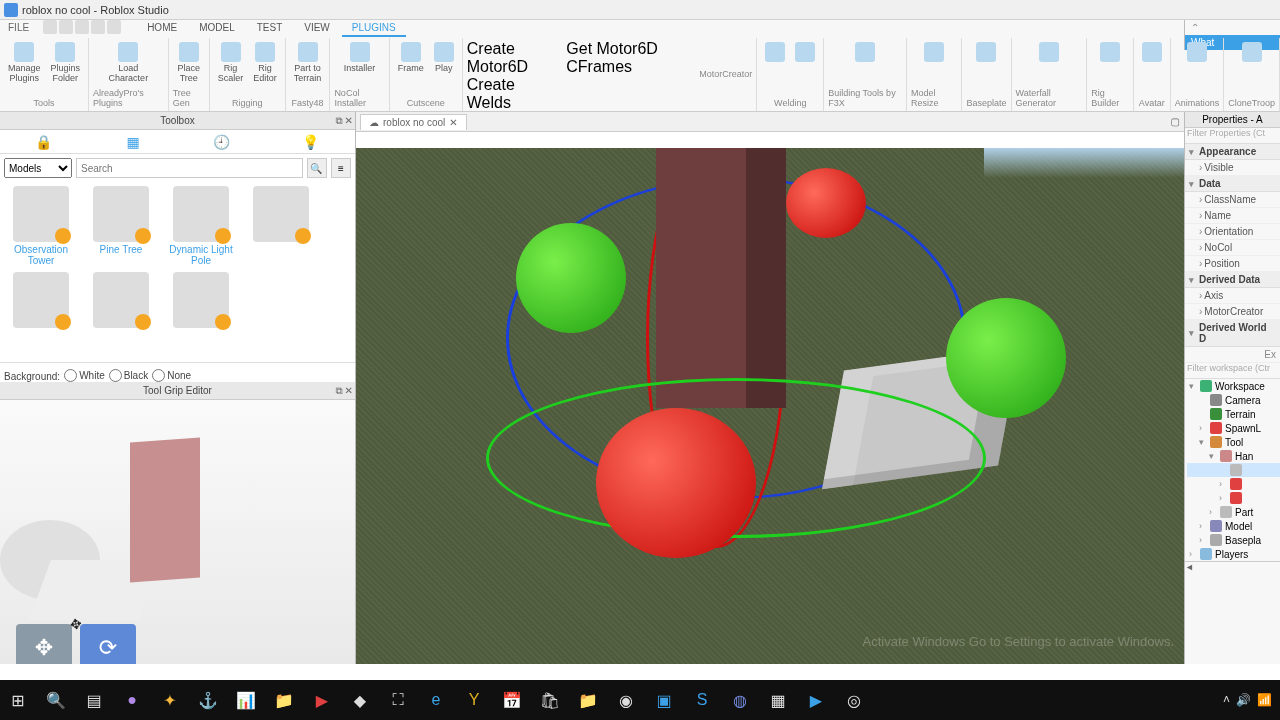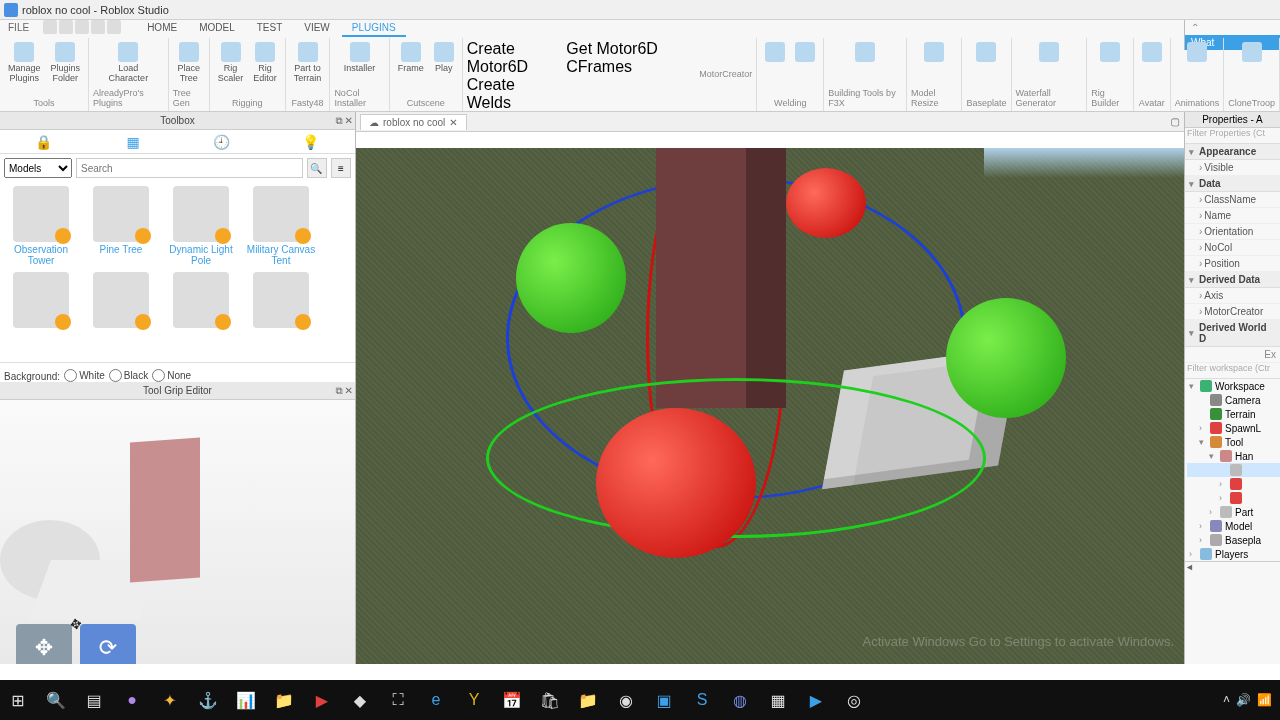--- a/index.html
+++ b/index.html
@@ -342,26 +342,20 @@
             <div class="thumb c2">
               <div class="badge"></div>
             </div>
             <div>Pine Tree</div>
           </div>
           <div class="tbx-item">
             <div class="thumb c3">
               <div class="badge"></div>
             </div>
             <div>Dynamic Light Pole</div>
-          </div>
-          <div class="tbx-item">
-            <div class="thumb c4">
-              <div class="badge"></div>
-            </div>
-            <div>Military Canvas Tent</div>
           </div>
           <div class="tbx-item">
             <div class="thumb c5">
               <div class="badge"></div>
             </div>
             <div></div>
           </div>
           <div class="tbx-item">
             <div class="thumb c6">
               <div class="badge"></div>

